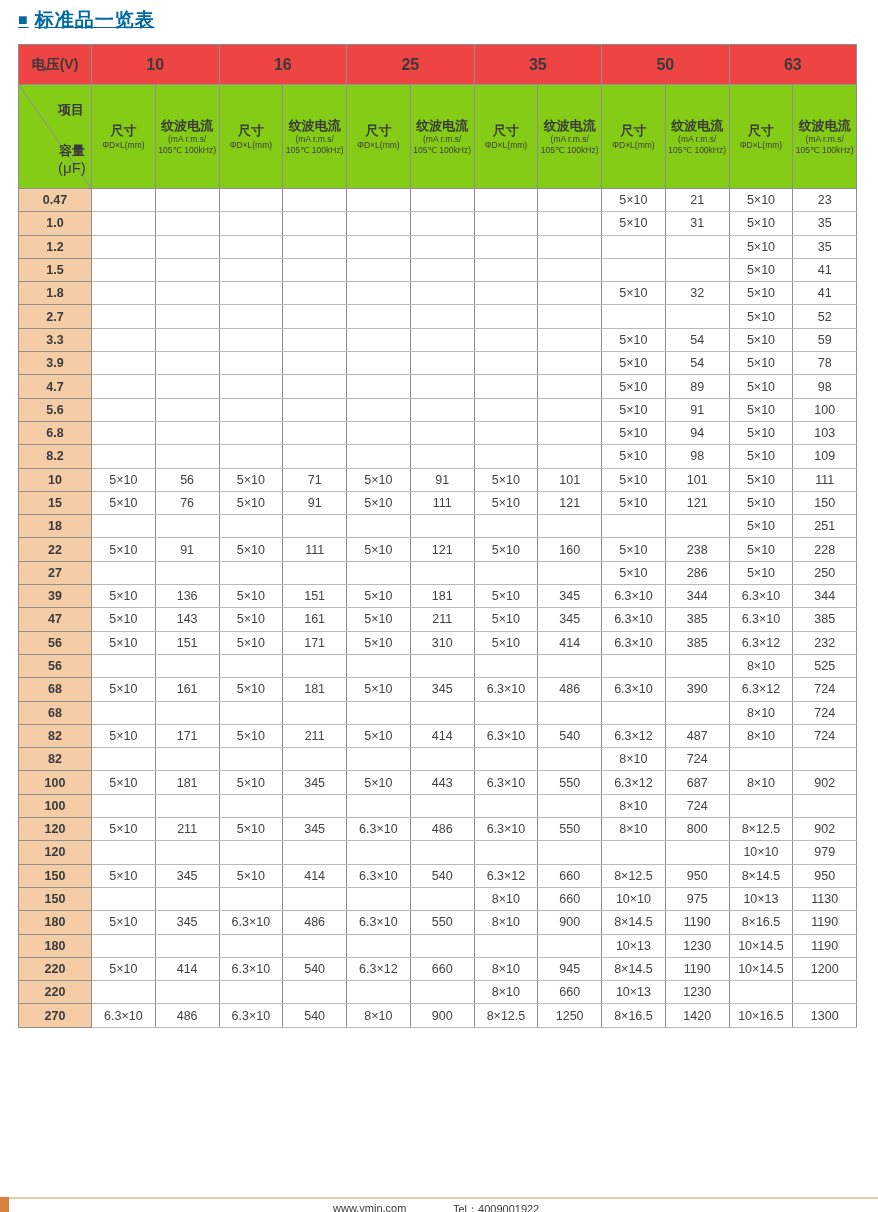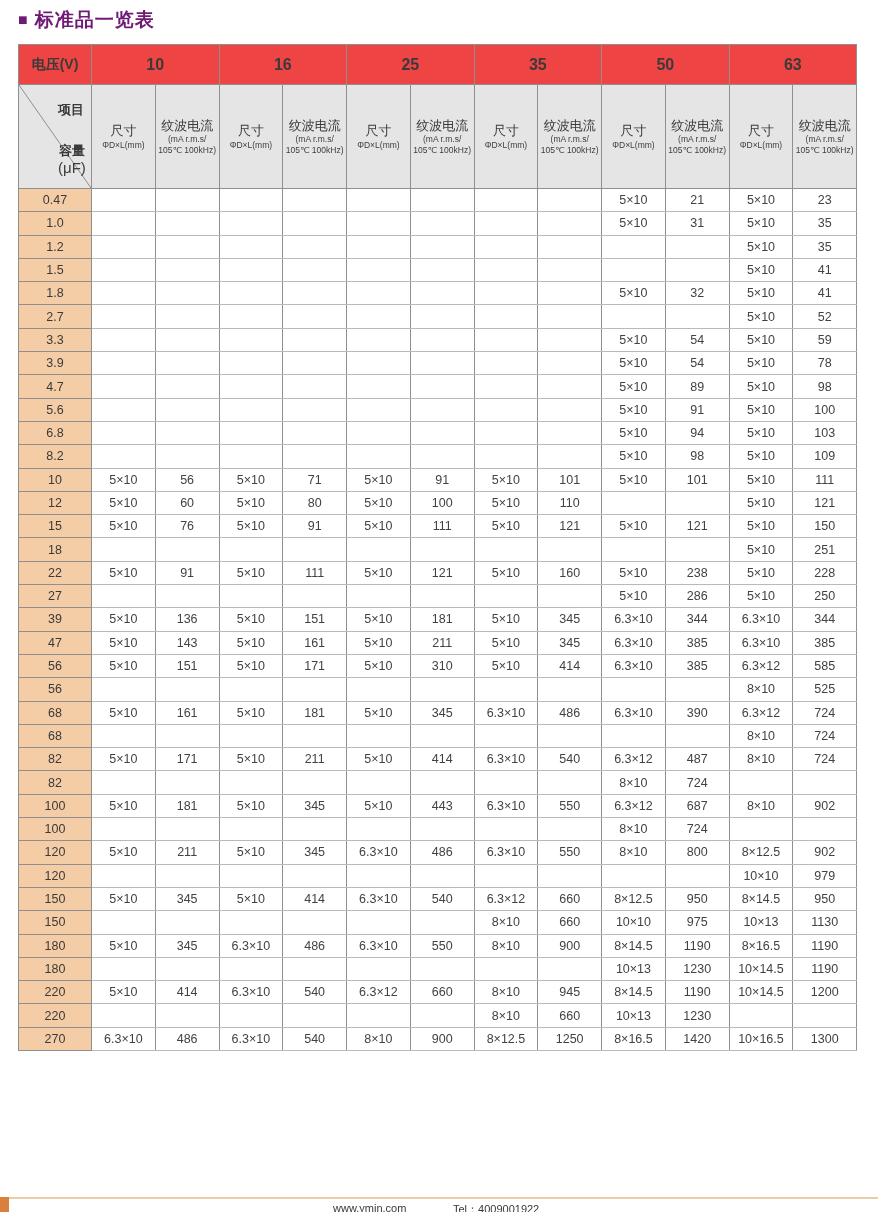--- a/index.html
+++ b/index.html
@@ -14,23 +14,24 @@
   }
   .page { position: relative; width: 878px; height: 1212px; }
 
   
   .title {
     position: absolute;
     left: 18px;
     top: 7px;
     font-size: 19px;
     font-weight: bold;
-    color: #701a75;
+    color: #0369a1;
     letter-spacing: 1px;
     white-space: nowrap;
+    text-decoration: underline;
   }
   .title .bullet { font-size: 16px; margin-right: 6px; position: relative; top: -1px; }
 
   
   table.spec {
     position: absolute;
     left: 18px;
     top: 44px;
     width: 838px;
     border-collapse: collapse;
@@ -43,35 +44,35 @@
   th, td {
     border: 1px solid #8f8f8f;
     padding: 0;
     text-align: center;
     vertical-align: middle;
     white-space: nowrap;
     overflow: hidden;
   }
 
   #voltage-row th { height: 39px; background: #ef4444; }
-  #subheader-row th { height: 103px; background: #e5e5e5; }
+  #subheader-row th { height: 103px; background: #84cc16; }
 
   .corner1 {
     font-size: 14px;
     font-weight: bold;
     color: #3a3a3a;
   }
   .v-cell {
     font-size: 16px;
     font-weight: bold;
     color: #3a3a3a;
   }
   .sub-cell .h-main {
     font-size: 13px;
-    font-weight: normal;
+    font-weight: bold;
     color: #3a3a3a;
     line-height: 1.25;
     text-align: center;
   }
   .sub-cell .h-sub {
     font-size: 8.5px;
     font-weight: normal;
     color: #3d3d3d;
     line-height: 1.2;
   }
@@ -104,21 +105,21 @@
   .diag .cap-unit {
     display: block;
     font-size: 15px;
     font-weight: normal;
     color: #3d3d3d;
   }
 
   tbody th.row-label {
     background: #f4cda6;
     font-size: 12.5px;
-    font-weight: normal;
+    font-weight: bold;
     color: #3a3a3a;
     height: 22.3px;
   }
   tbody td {
     background: #ffffff;
     font-size: 12.5px;
     color: #424242;
     height: 22.3px;
     border-top-color: #b9b9b9;
     border-bottom-color: #b9b9b9;
@@ -443,35 +444,20 @@
           <td>5×10</td>
           <td>91</td>
           <td>5×10</td>
           <td>101</td>
           <td>5×10</td>
           <td>101</td>
           <td>5×10</td>
           <td>111</td>
         </tr>
         <tr>
-          <th class="row-label">12</th>
-          <td>5×10</td>
-          <td>60</td>
-          <td>5×10</td>
-          <td>80</td>
-          <td>5×10</td>
-          <td>100</td>
-          <td>5×10</td>
-          <td>110</td>
-          <td></td>
-          <td></td>
-          <td>5×10</td>
-          <td>121</td>
-        </tr>
-        <tr>
           <th class="row-label">15</th>
           <td>5×10</td>
           <td>76</td>
           <td>5×10</td>
           <td>91</td>
           <td>5×10</td>
           <td>111</td>
           <td>5×10</td>
           <td>121</td>
           <td>5×10</td>
@@ -560,21 +546,21 @@
           <td>151</td>
           <td>5×10</td>
           <td>171</td>
           <td>5×10</td>
           <td>310</td>
           <td>5×10</td>
           <td>414</td>
           <td>6.3×10</td>
           <td>385</td>
           <td>6.3×12</td>
-          <td>585</td>
+          <td>232</td>
         </tr>
         <tr>
           <th class="row-label">56</th>
           <td></td>
           <td></td>
           <td></td>
           <td></td>
           <td></td>
           <td></td>
           <td></td>

